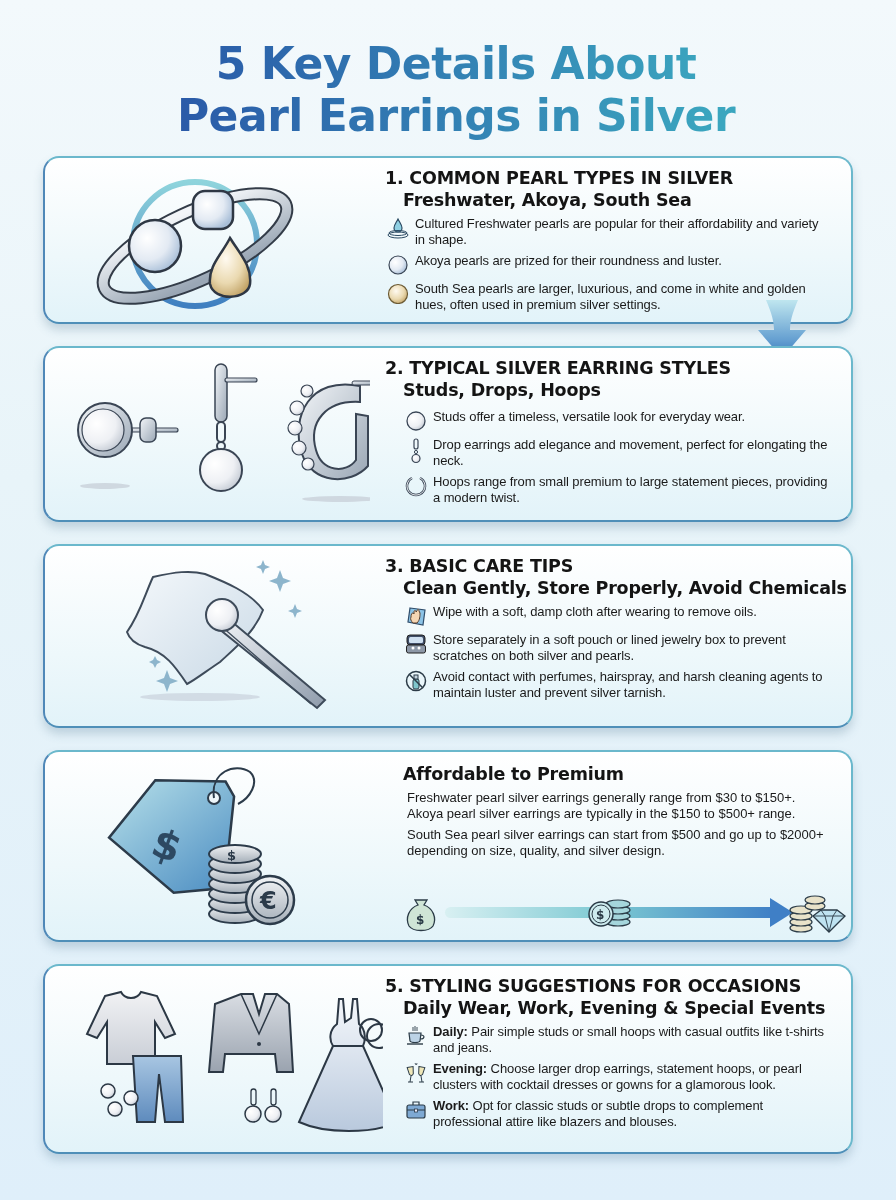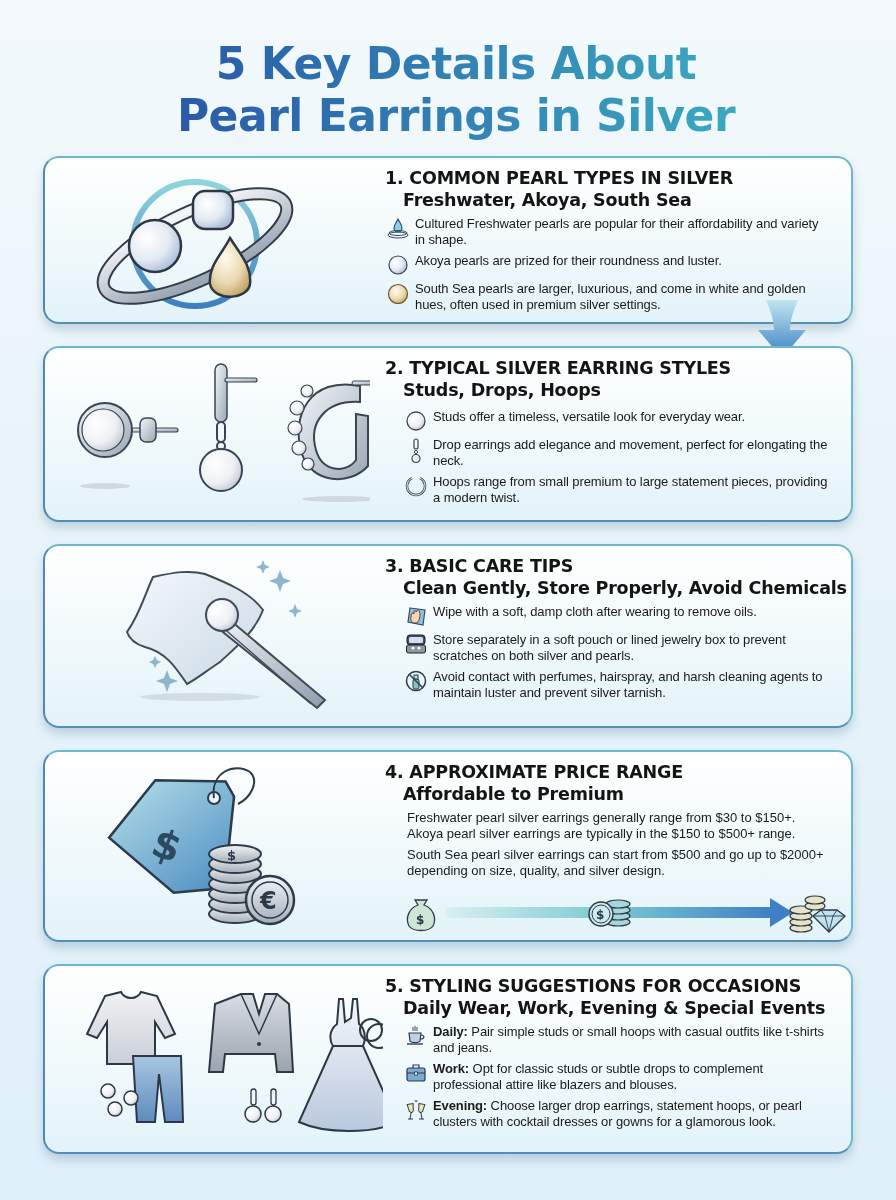--- a/index.html
+++ b/index.html
@@ -280,21 +280,20 @@
         <ellipse cx="135" cy="102" rx="26" ry="9"></ellipse>
         <ellipse cx="135" cy="92" rx="26" ry="9"></ellipse>
       </g>
       <text x="127" y="98" font-family="DejaVu Sans, sans-serif" font-weight="bold" font-size="13" fill="#2c3b4a">$</text>
       <circle cx="170" cy="138" r="24" fill="url(#coin)" stroke="#2c3b4a" stroke-width="2.5"></circle>
       <circle cx="170" cy="138" r="18" fill="none" stroke="#2c3b4a" stroke-width="1.5"></circle>
       <text x="160" y="147" font-family="DejaVu Sans, sans-serif" font-weight="bold" font-size="24" fill="#2c3b4a">€</text>
     </svg>
   </div>
   <div class="content">
-    <div class="heading">4. APPROXIMATE PRICE RANGE</div>
     <div class="subheading">Affordable to Premium</div>
     <div style="margin-top:6px;">
       <div class="plain">Freshwater pearl silver earrings generally range from $30 to $150+. Akoya pearl silver earrings are typically in the $150 to $500+ range.</div>
       <div class="plain">South Sea pearl silver earrings can start from $500 and go up to $2000+ depending on size, quality, and silver design.</div>
     </div>
   </div>
 </div>
 
 <svg class="price-bar" viewBox="0 0 450 45">
   <defs>
@@ -386,31 +385,31 @@
         <svg class="ic" viewBox="0 0 22 22" style="margin-left:20px">
           <path d="M4 8 L16 8 L15 16 C14 18,6 18,5 16Z" fill="#bcd3e6" stroke="#2b3b47" stroke-width="1.2"></path>
           <path d="M16 10 C20 10,20 14,15.5 14" fill="none" stroke="#2b3b47" stroke-width="1.2"></path>
           <path d="M2 19 L18 19" stroke="#2b3b47" stroke-width="1.4"></path>
           <path d="M8 2 L8 6 M10 1 L10 6 M12 2 L12 6" stroke="#2b3b47" stroke-width="0.9"></path>
         </svg>
         <span class="tx"><b>Daily:</b><span> Pair simple studs or small hoops with casual outfits like t-shirts and jeans.</span></span>
       </div>
       <div class="item">
         <svg class="ic" viewBox="0 0 22 22" style="margin-left:20px">
+          <path d="M3 5 L9 5 L8 12 C7 14,5 14,4 12Z" fill="#efe7b8" stroke="#2b3b47" stroke-width="1" transform="rotate(-10 6 10)"></path>
+          <path d="M13 5 L19 5 L18 12 C17 14,15 14,14 12Z" fill="#efe7b8" stroke="#2b3b47" stroke-width="1" transform="rotate(10 16 10)"></path>
+          <path d="M6 14 L5 20 M3 20 L8 20 M16 14 L17 20 M14 20 L19 20" stroke="#2b3b47" stroke-width="1"></path>
+          <path d="M10 1 L11 3 M12 1 L11.5 3" stroke="#2b3b47" stroke-width="0.8"></path>
+        </svg>
+        <span class="tx"><b>Evening:</b><span> Choose larger drop earrings, statement hoops, or pearl clusters with cocktail dresses or gowns for a glamorous look.</span></span>
+      </div>
+      <div class="item">
+        <svg class="ic" viewBox="0 0 22 22" style="margin-left:20px">
           <rect x="2" y="6" width="18" height="13" rx="2" fill="#7ea9d3" stroke="#2b3b47" stroke-width="1.2"></rect>
           <path d="M8 6 L8 3 L14 3 L14 6" fill="none" stroke="#2b3b47" stroke-width="1.2"></path>
           <path d="M2 11 L20 11" stroke="#2b3b47" stroke-width="1"></path>
           <rect x="9.5" y="10" width="3" height="3" fill="#eef" stroke="#2b3b47" stroke-width="0.8"></rect>
         </svg>
         <span class="tx"><b>Work:</b><span> Opt for classic studs or subtle drops to complement professional attire like blazers and blouses.</span></span>
       </div>
-      <div class="item">
-        <svg class="ic" viewBox="0 0 22 22" style="margin-left:20px">
-          <path d="M3 5 L9 5 L8 12 C7 14,5 14,4 12Z" fill="#efe7b8" stroke="#2b3b47" stroke-width="1" transform="rotate(-10 6 10)"></path>
-          <path d="M13 5 L19 5 L18 12 C17 14,15 14,14 12Z" fill="#efe7b8" stroke="#2b3b47" stroke-width="1" transform="rotate(10 16 10)"></path>
-          <path d="M6 14 L5 20 M3 20 L8 20 M16 14 L17 20 M14 20 L19 20" stroke="#2b3b47" stroke-width="1"></path>
-          <path d="M10 1 L11 3 M12 1 L11.5 3" stroke="#2b3b47" stroke-width="0.8"></path>
-        </svg>
-        <span class="tx"><b>Evening:</b><span> Choose larger drop earrings, statement hoops, or pearl clusters with cocktail dresses or gowns for a glamorous look.</span></span>
-      </div>
     </div>
   </div>
 </div>
 
 </body></html>

